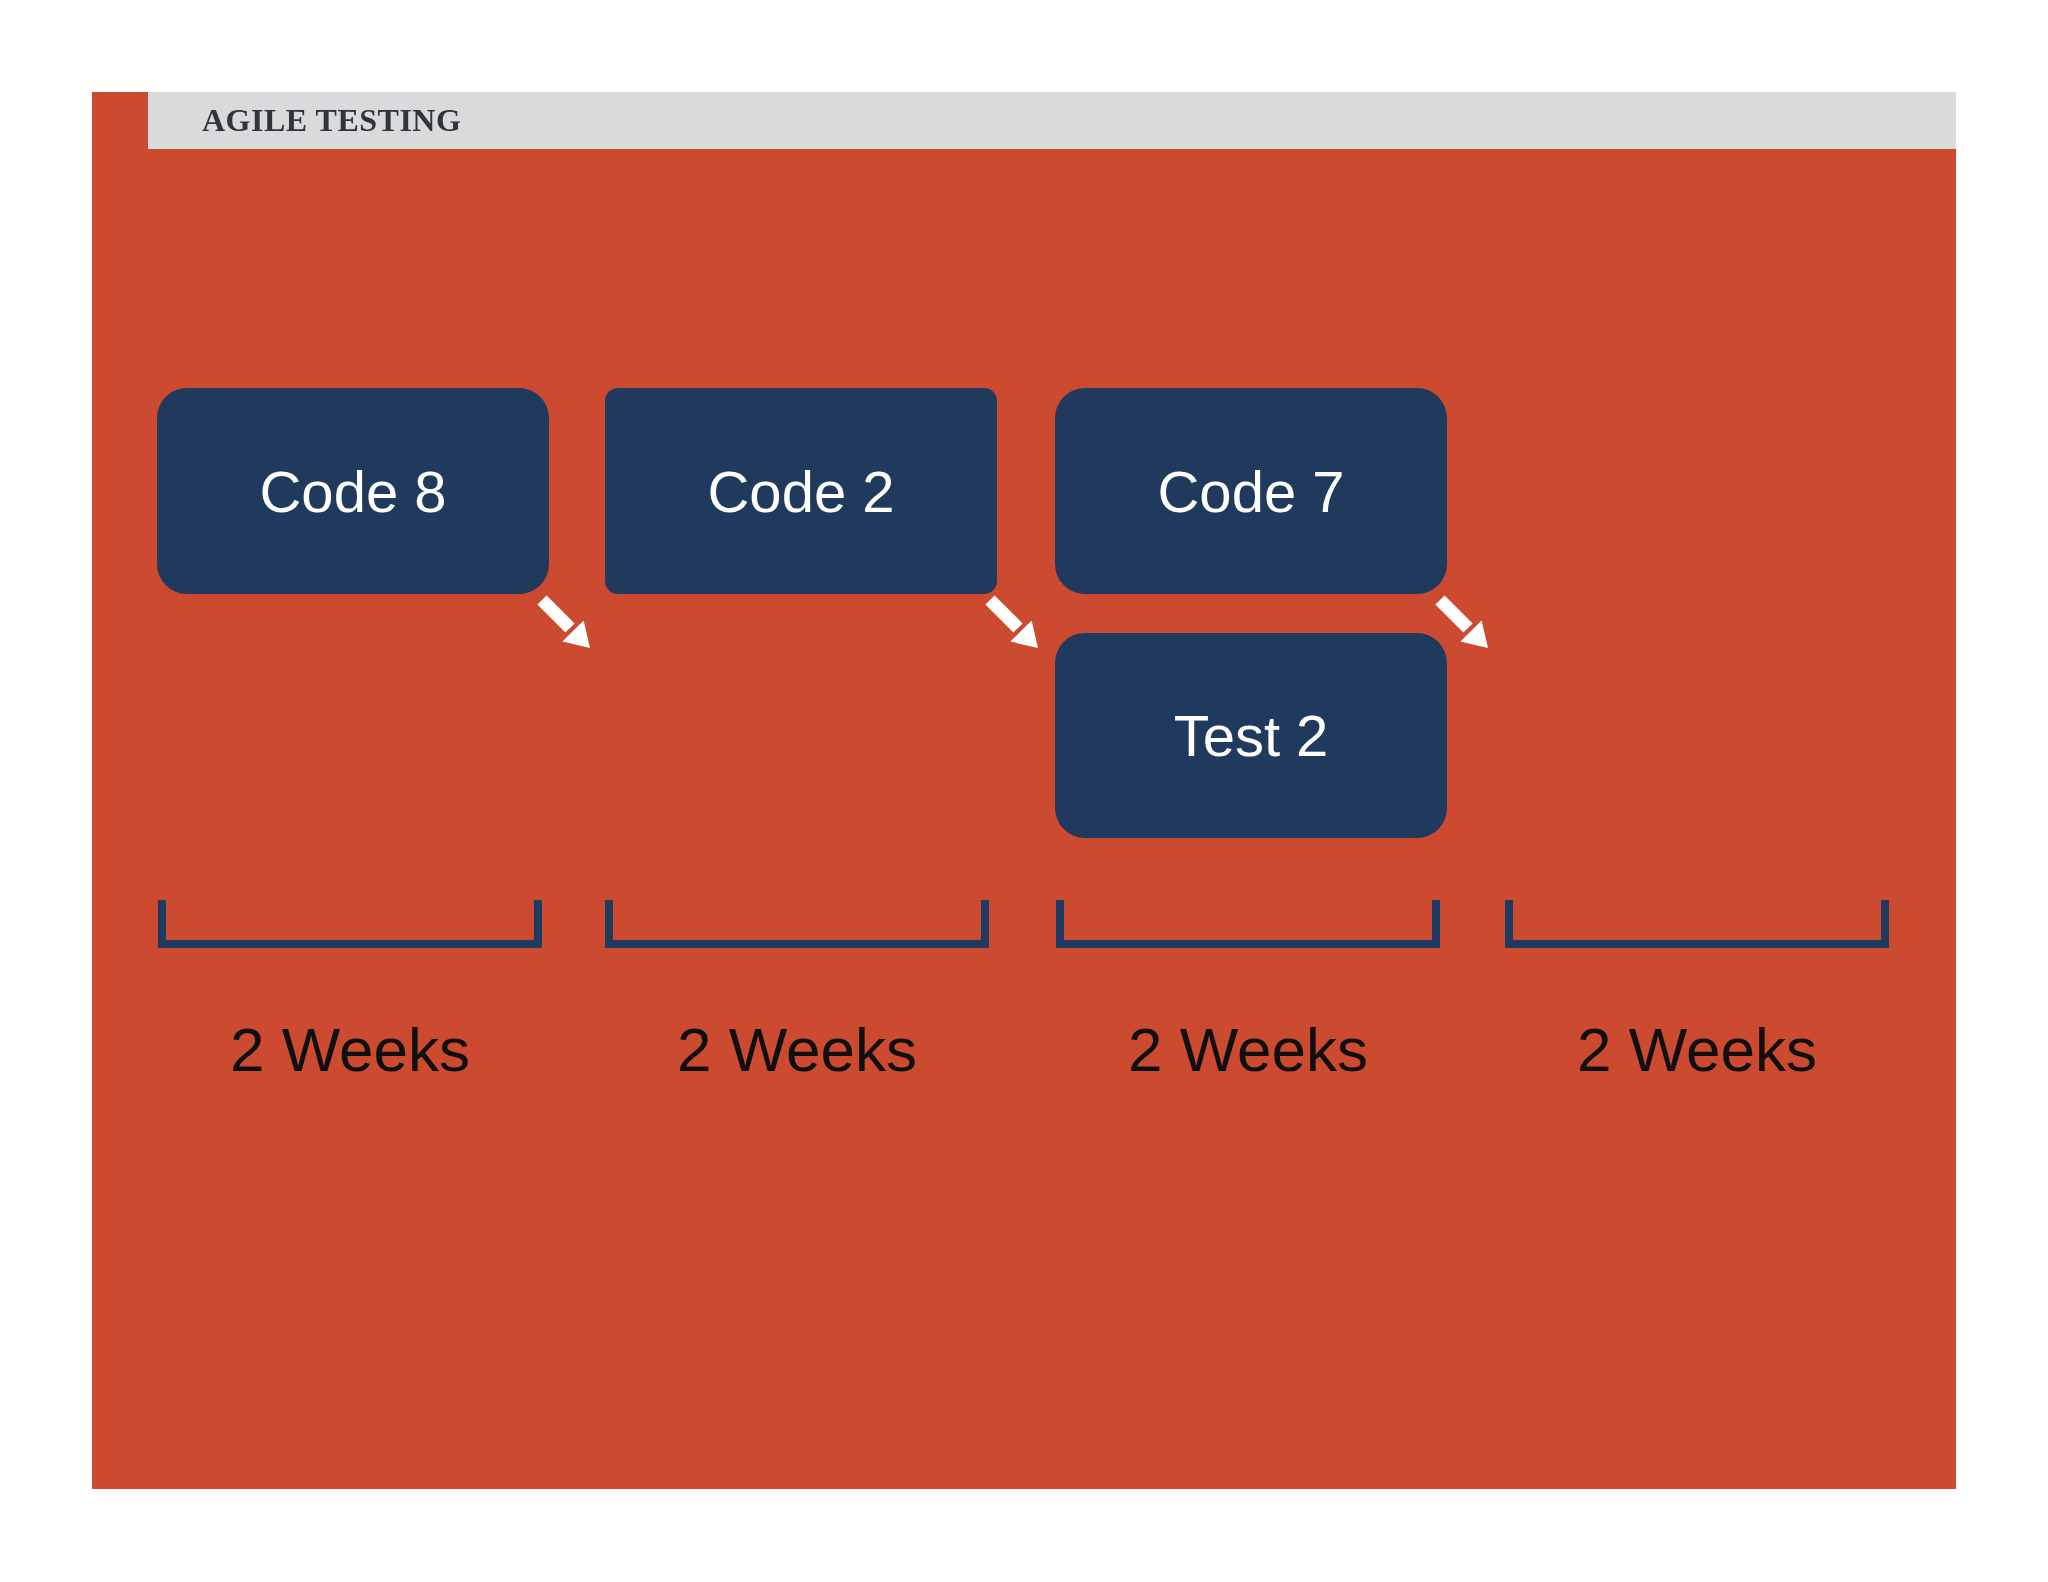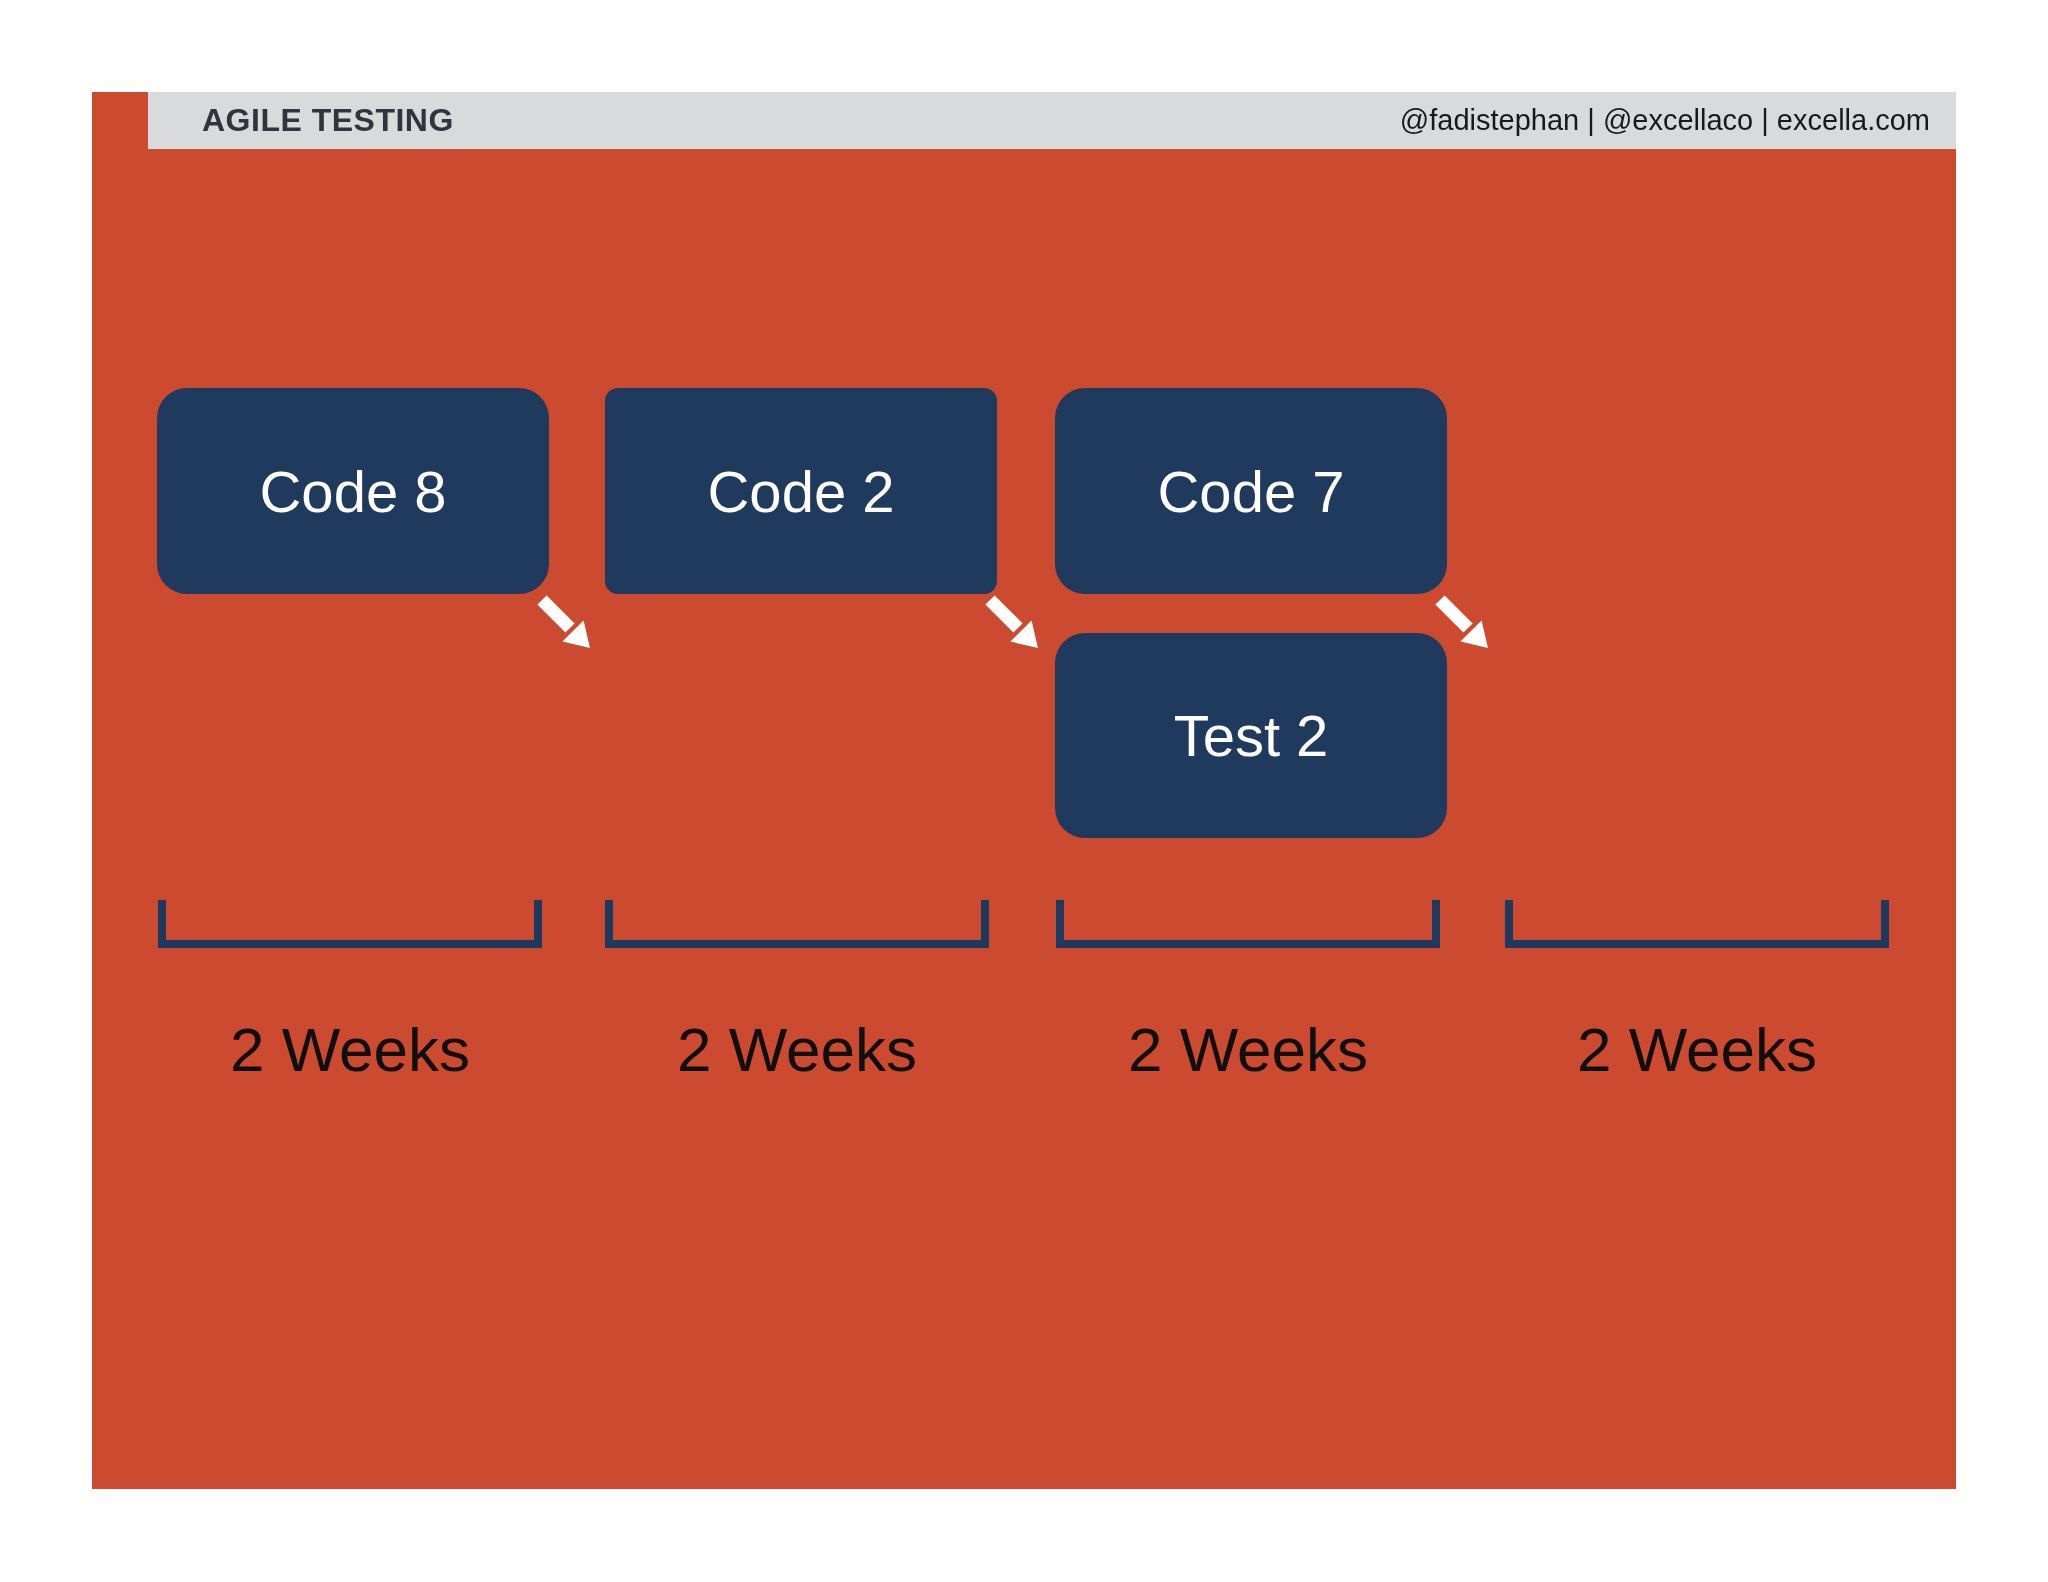--- a/index.html
+++ b/index.html
@@ -29,20 +29,21 @@
   .header-bar{
     position:absolute;left:56px;top:0;right:0;height:57px;
     background:var(--header-gray);
     display:flex;align-items:center;justify-content:space-between;
   }
   .header-title{
     padding-left:54px;
     font-size:32px;font-weight:700;letter-spacing:.5px;
     color:var(--title-text);
     white-space:nowrap;
+    font-family:Liberation Serif, serif;
   }
   .header-byline{
     padding-right:26px;
     font-size:29px;font-weight:400;
     color:var(--byline-text);
     white-space:nowrap;
   }
   .node{
     position:absolute;width:392px;height:206px;
     background:var(--box-navy);
@@ -85,21 +86,20 @@
   .weeks-3{left:964px;}
   .weeks-4{left:1413px;}
 </style>
 </head>
 <body>
 
 <div class="slide">
 
   <div class="header-bar">
     <div class="header-title">AGILE TESTING</div>
-    <div class="header-byline">@fadistephan | @excellaco | excella.com</div>
   </div>
 
   <div class="node code-row col-1">
     <span>Code 8</span>
   </div>
   <div class="node code-row col-2">
     <span>Code 2</span>
   </div>
   <div class="node code-row col-3">
     <span>Code 7</span>

